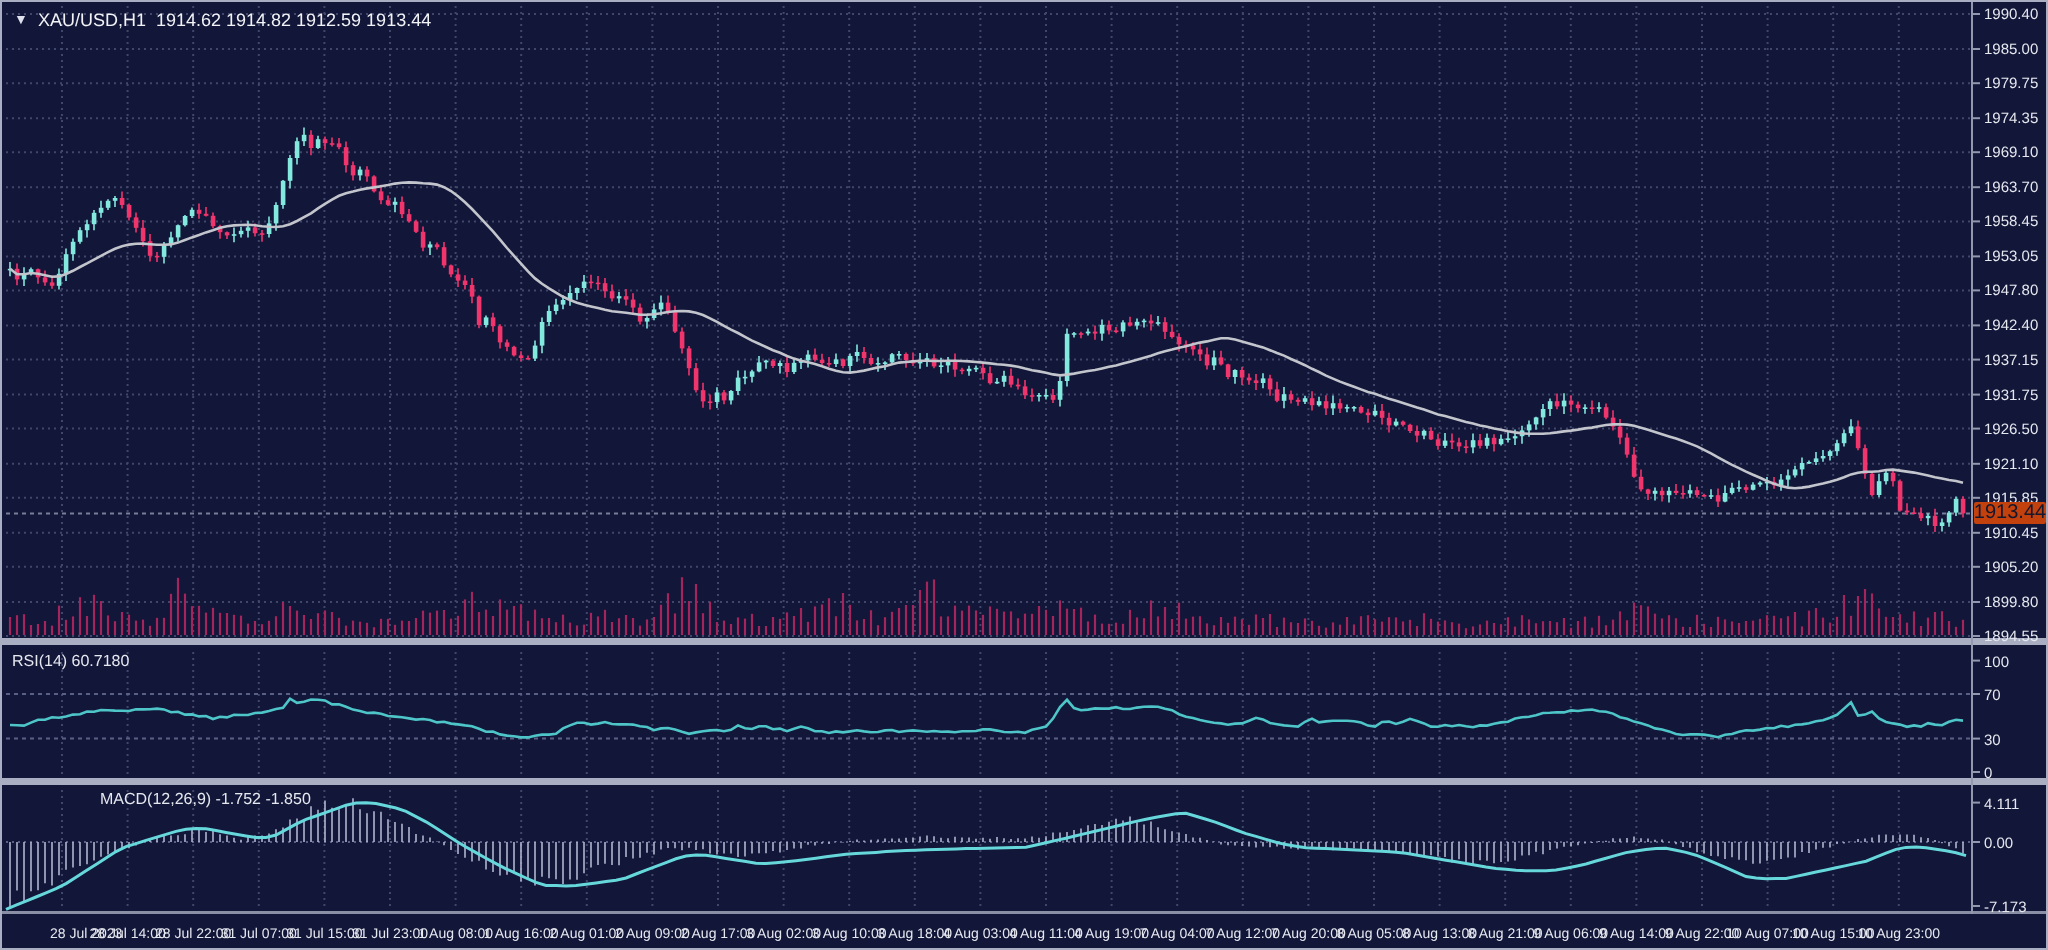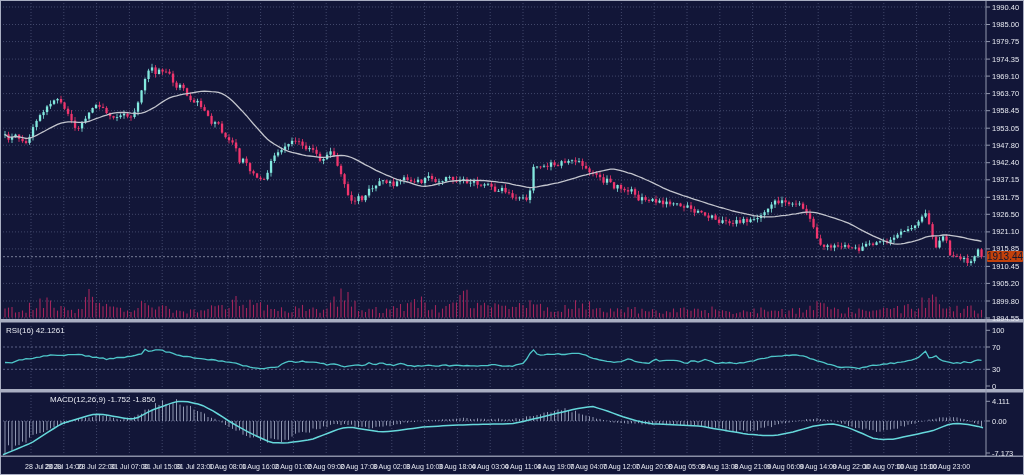--- a/index.html
+++ b/index.html
@@ -1362,18 +1362,23 @@
         <text x="751.6" y="468" font-size="7" fill="#e6e8f0" text-anchor="middle">8 Aug 21:00</text>
         <text x="784.4" y="468" font-size="7" fill="#e6e8f0" text-anchor="middle">9 Aug 06:00</text>
         <text x="817.2" y="468" font-size="7" fill="#e6e8f0" text-anchor="middle">9 Aug 14:00</text>
         <text x="850" y="468" font-size="7" fill="#e6e8f0" text-anchor="middle">9 Aug 22:00</text>
         <text x="882.8" y="468" font-size="7" fill="#e6e8f0" text-anchor="middle">10 Aug 07:00</text>
         <text x="915.6" y="468" font-size="7" fill="#e6e8f0" text-anchor="middle">10 Aug 15:00</text>
         <text x="948.4" y="468" font-size="7" fill="#e6e8f0" text-anchor="middle">10 Aug 23:00</text>
       </g>
     </svg>
 
+  <div class="overlay" id="symbol-title">
+    <span class="tri">▼</span>
+    <span>XAU/USD,H1</span>
+    <span>1914.62 1914.82 1912.59 1913.44</span>
+  </div>
 
-  <div class="overlay" id="rsi-label">RSI(16) 42.1261</div>
+  <div class="overlay" id="rsi-label">RSI(14) 60.7180</div>
   <div class="overlay" id="macd-label">MACD(12,26,9) -1.752 -1.850</div>
 
   <div class="overlay" id="price-tag">1913.44</div>
 </div>
 
 </body></html>

